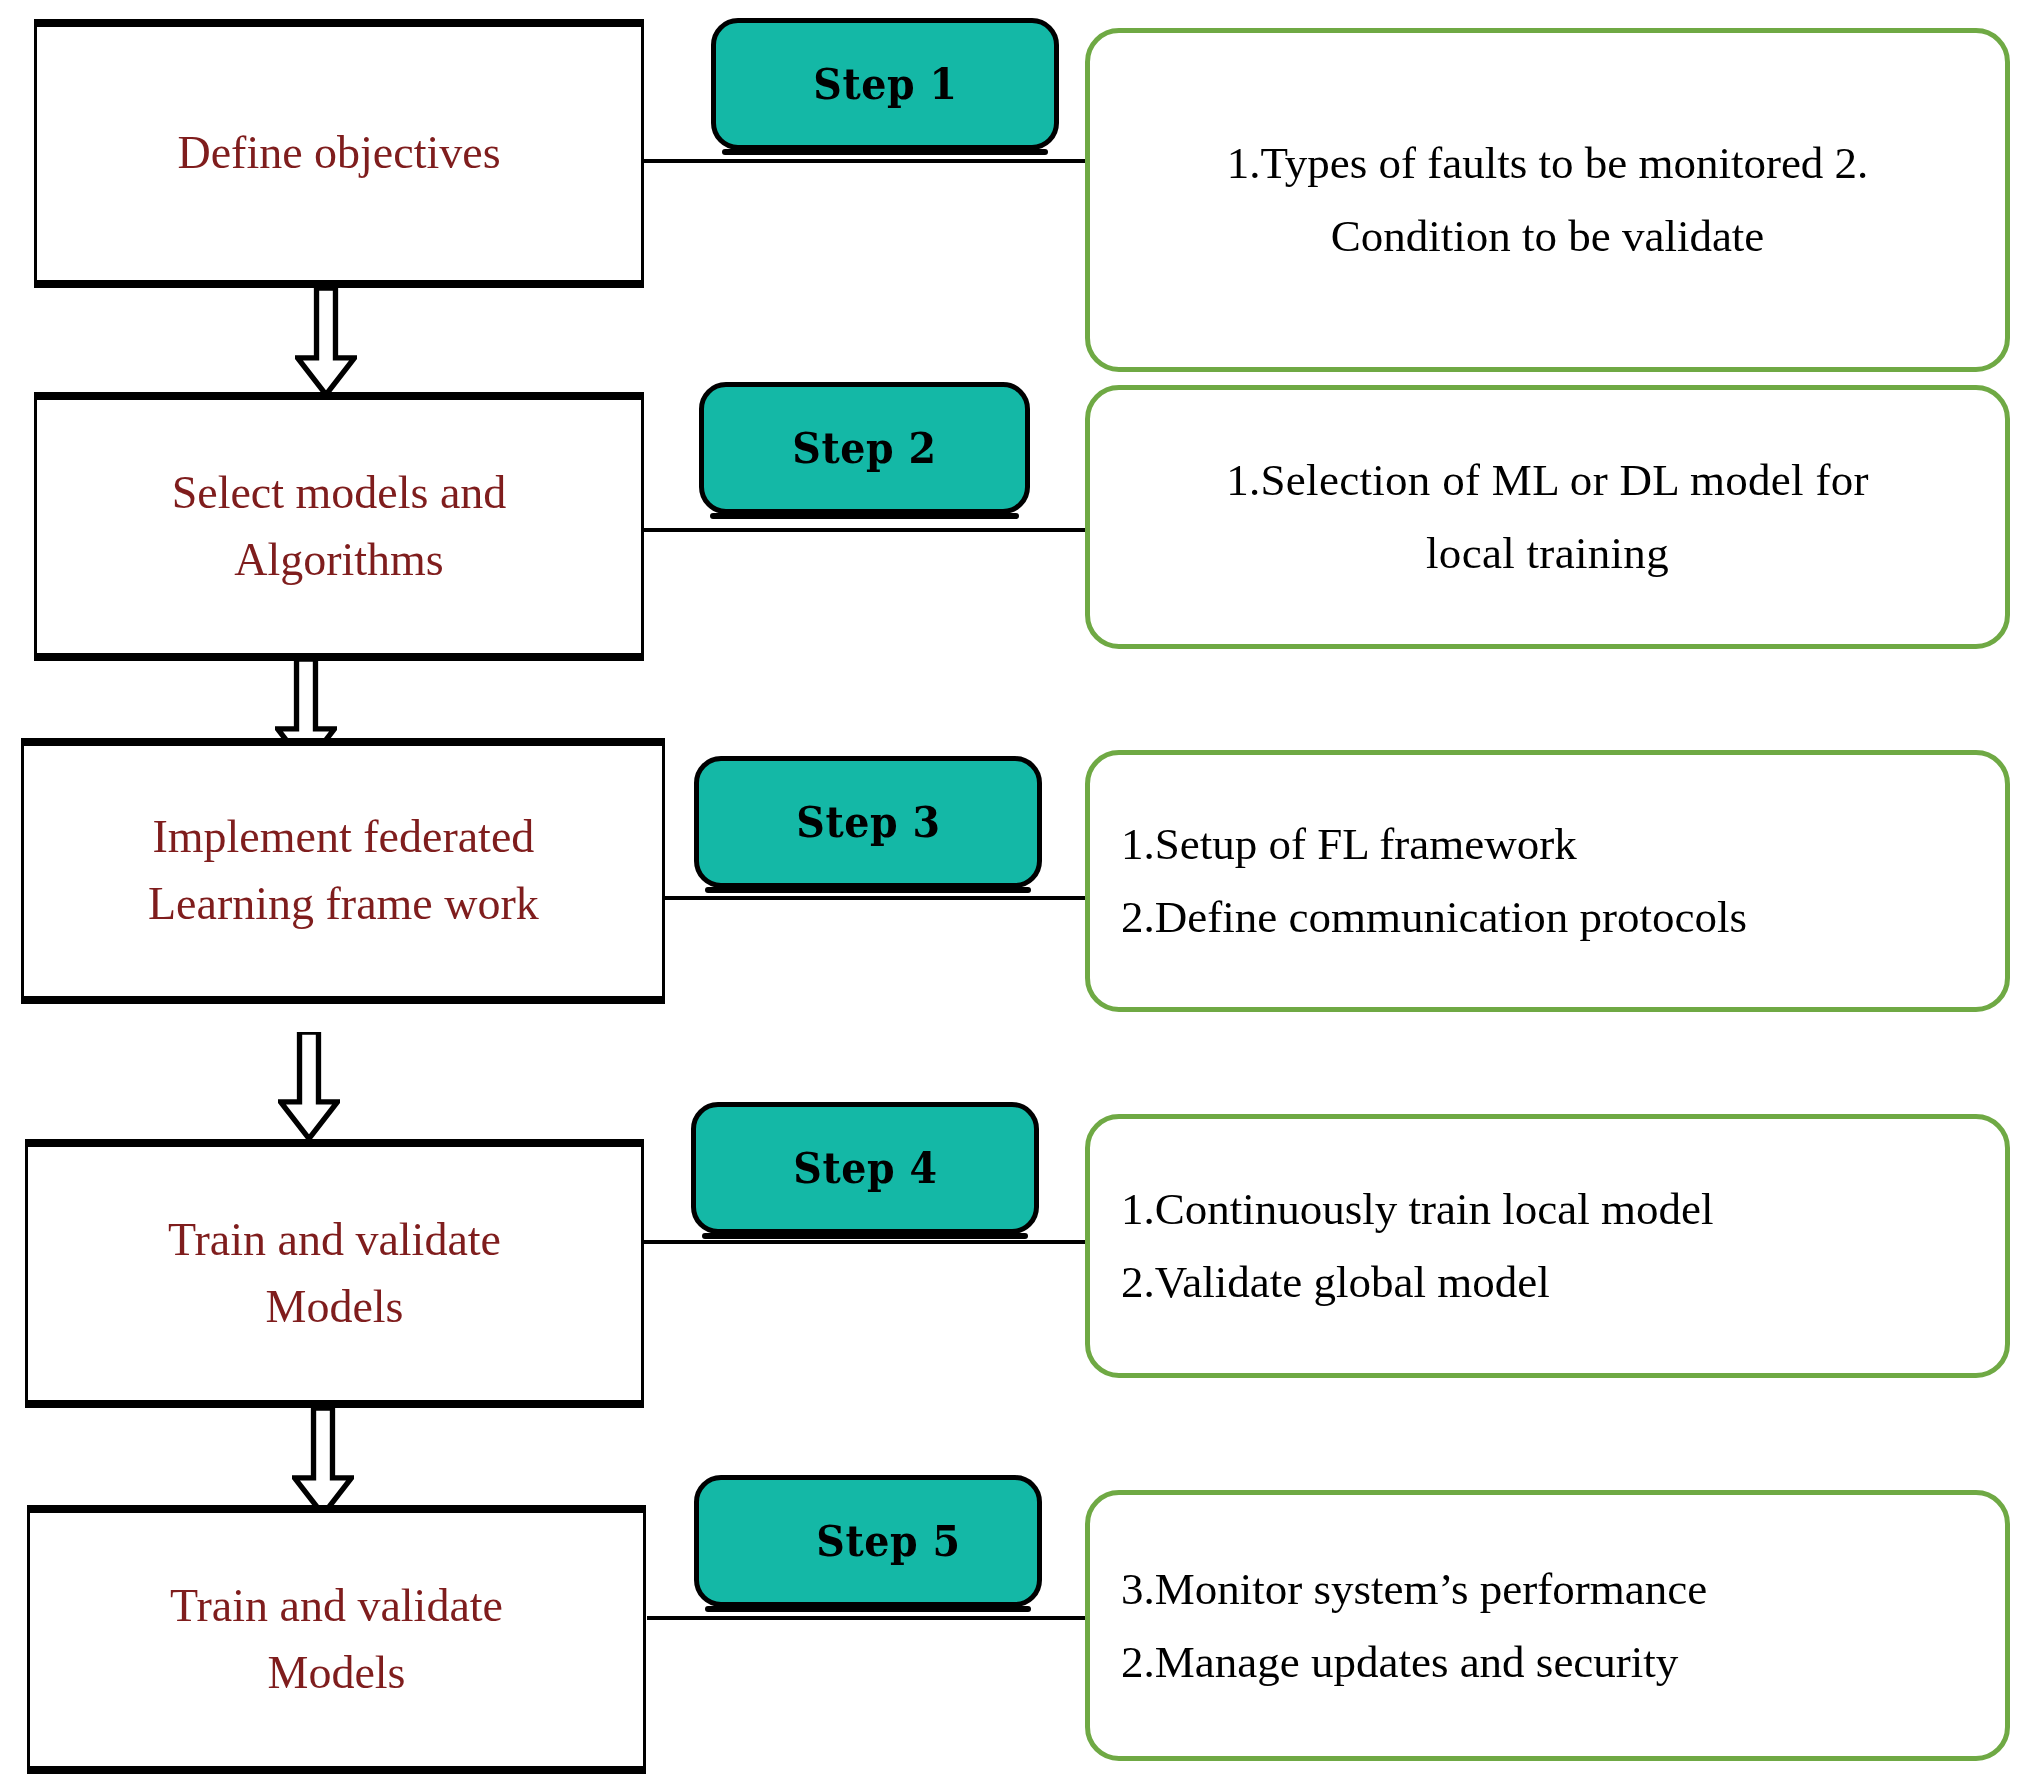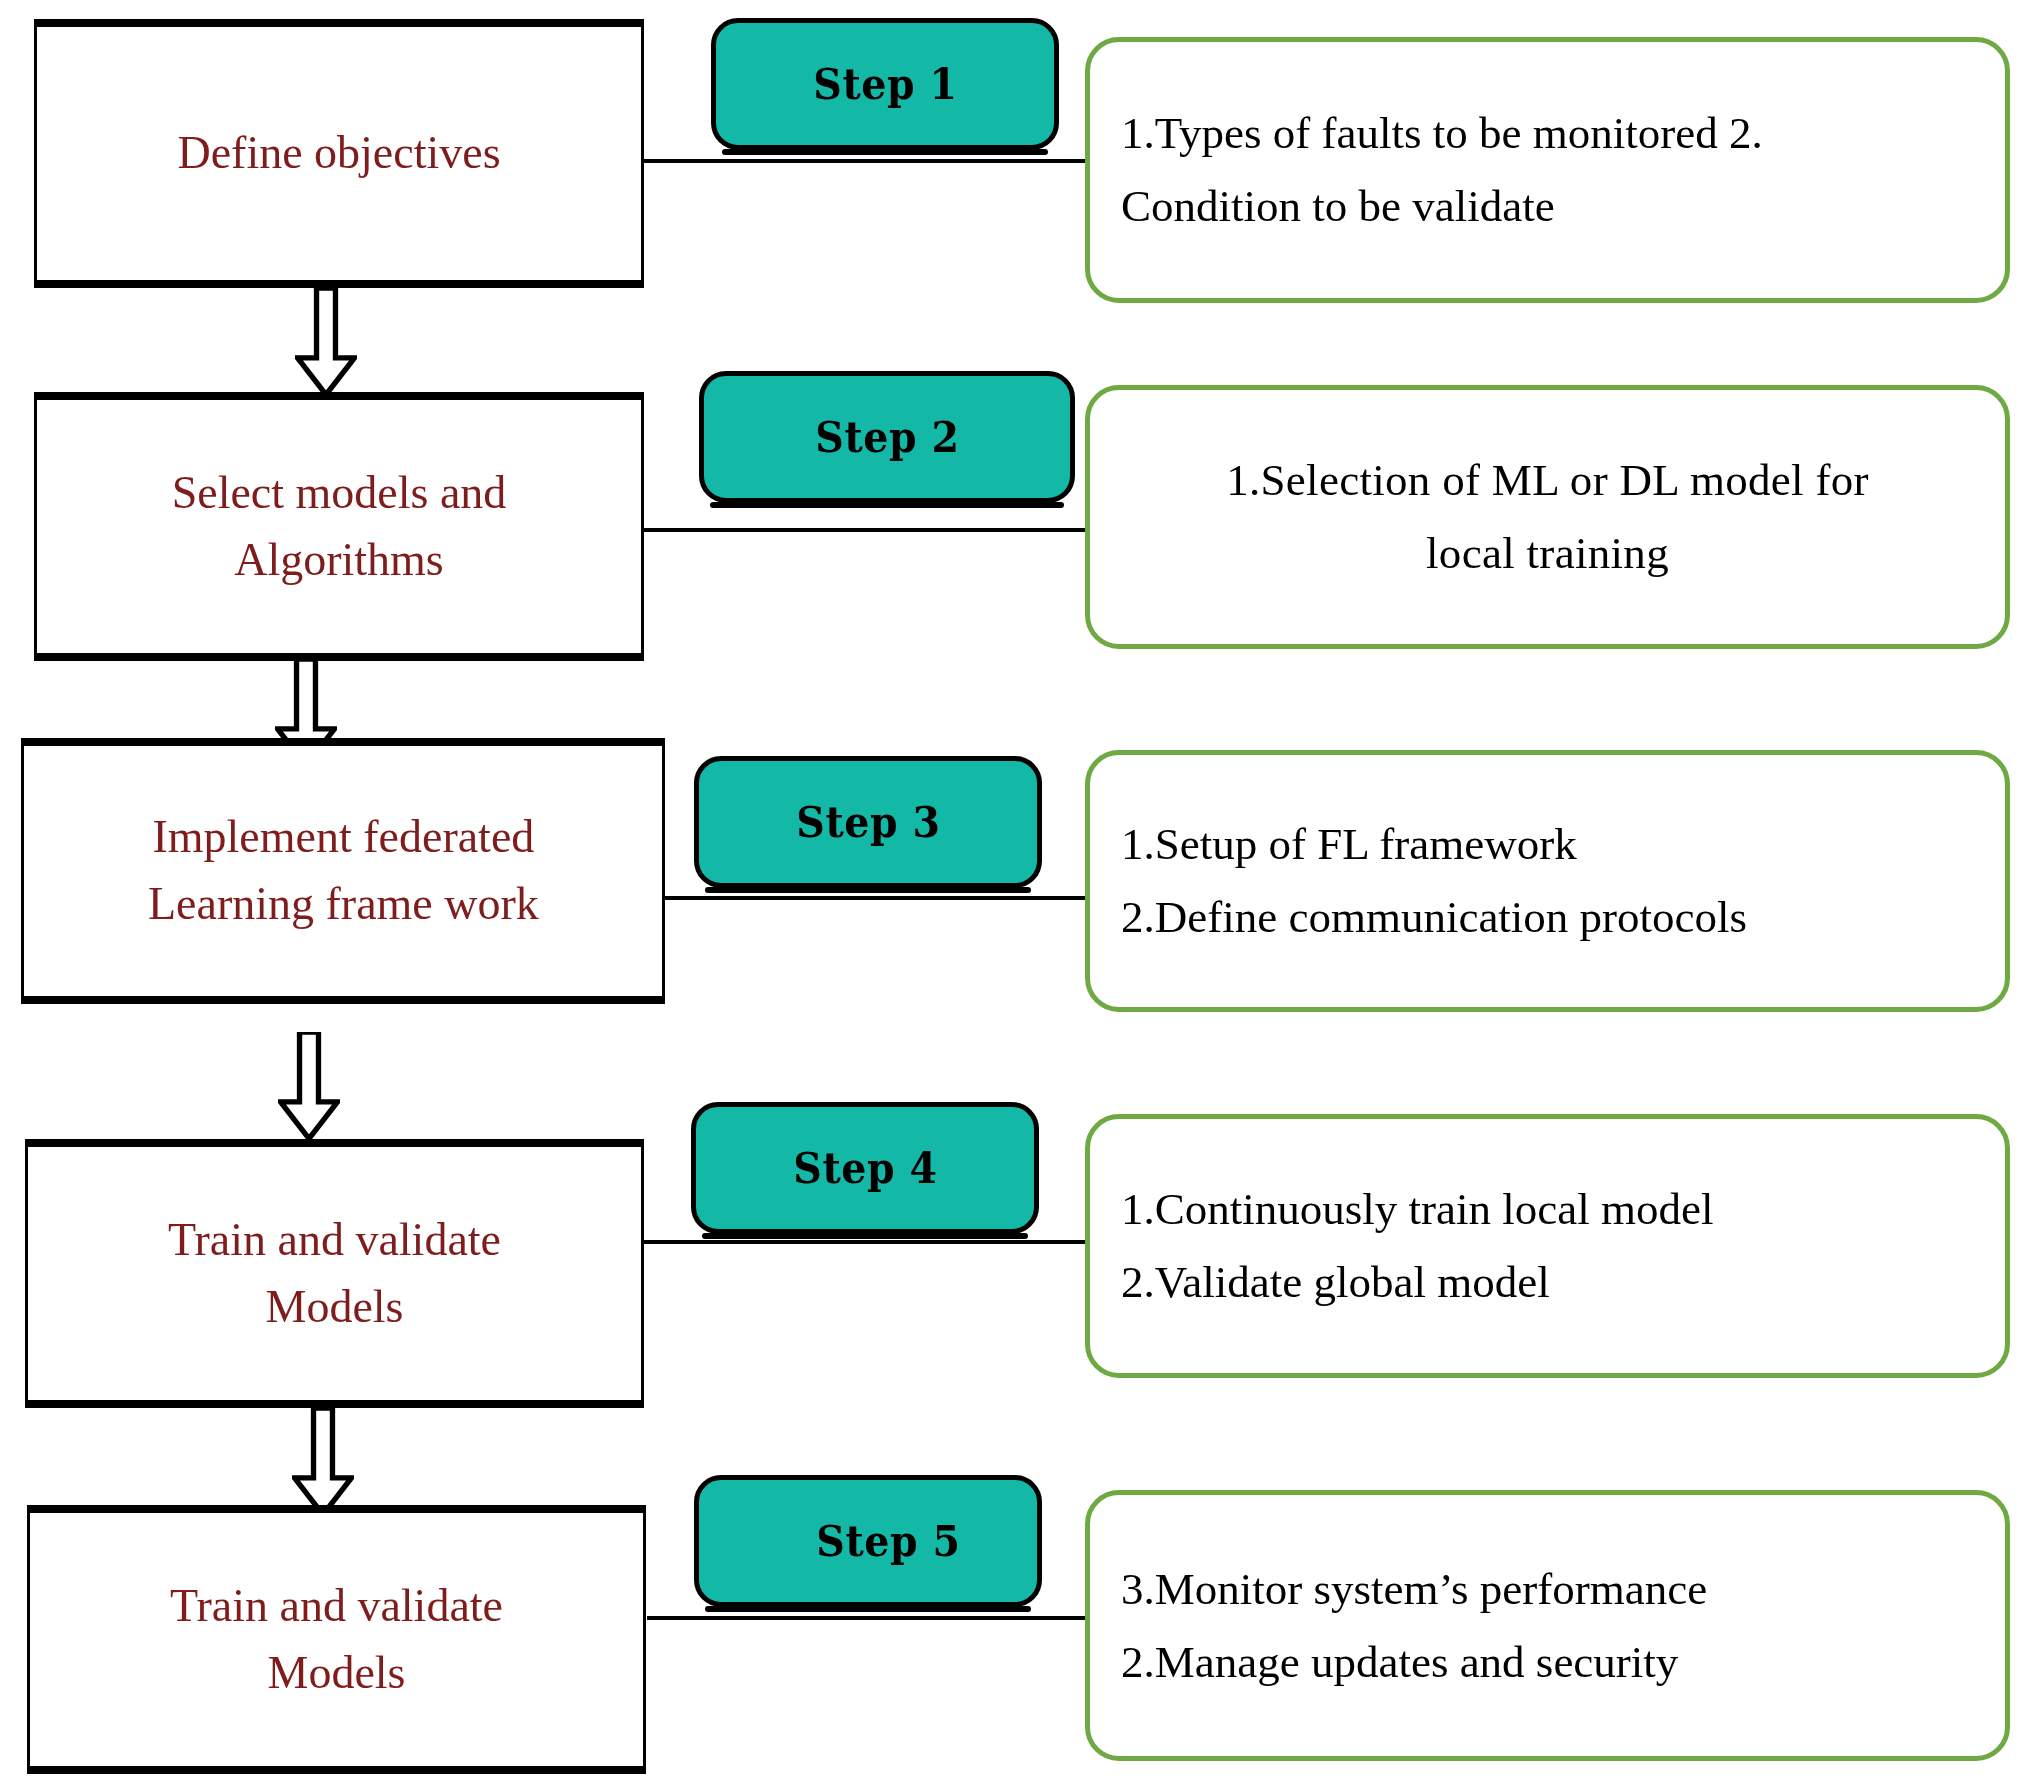--- a/index.html
+++ b/index.html
@@ -136,41 +136,41 @@
       <span>Define objectives</span>
     </div>
   </div>
 
   <div class="connector" style="left:644px; top:159px; width:441px;"></div>
 
   <div class="step-badge" style="left:711px; top:18px; width:348px; height:132px;">
     <span class="step-label">Step 1</span>
   </div>
 
-  <div class="detail-box" style="left:1085px; top:37px; width:925px; height:266px;">
+  <div class="detail-box" style="left:1085px; top:28px; width:925px; height:344px;text-align:center;">
     <div class="detail-line">1.Types of faults to be monitored 2.</div>
     <div class="detail-line">Condition to be validate</div>
   </div>
 
   <div class="flow-arrow" style="left:295px; top:288px; width:62px; height:109px;">
     <svg width="62" height="109" viewBox="0 0 104 184">
       <polygon points="36,0 68,0 68,118 100,118 52,180 4,118 36,118" fill="#ffffff" stroke="#000000" stroke-width="9" stroke-linejoin="miter"></polygon>
     </svg>
   </div>
 
   <div class="proc-box" style="left:34px; top:392px; width:610px; height:269px;">
     <div class="proc-label">
       <span>Select models and</span><br>
       <span>Algorithms</span>
     </div>
   </div>
 
   <div class="connector" style="left:644px; top:528px; width:441px;"></div>
 
-  <div class="step-badge" style="left:699px; top:371px; width:376px; height:132px;">
+  <div class="step-badge" style="left:699px; top:382px; width:331px; height:132px;">
     <span class="step-label">Step 2</span>
   </div>
 
   <div class="detail-box justified" style="left:1085px; top:385px; width:925px; height:264px;">
     <div class="detail-line">1.Selection of ML  or  DL  model  for</div>
     <div class="detail-line">local training</div>
   </div>
 
   <div class="flow-arrow" style="left:275px; top:659px; width:62px; height:109px;">
     <svg width="62" height="109" viewBox="0 0 104 184">

